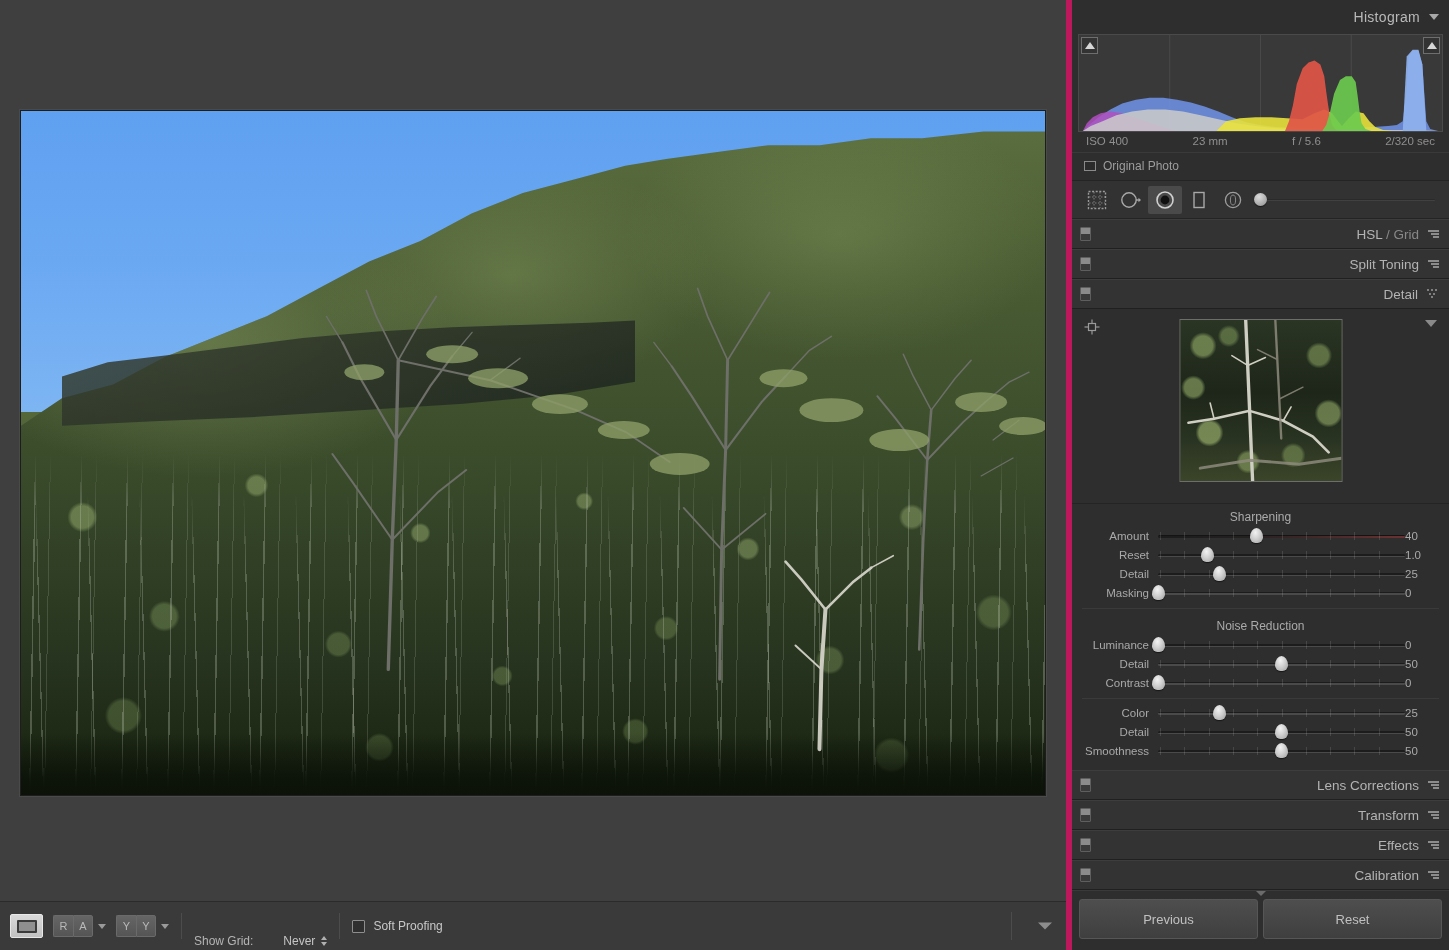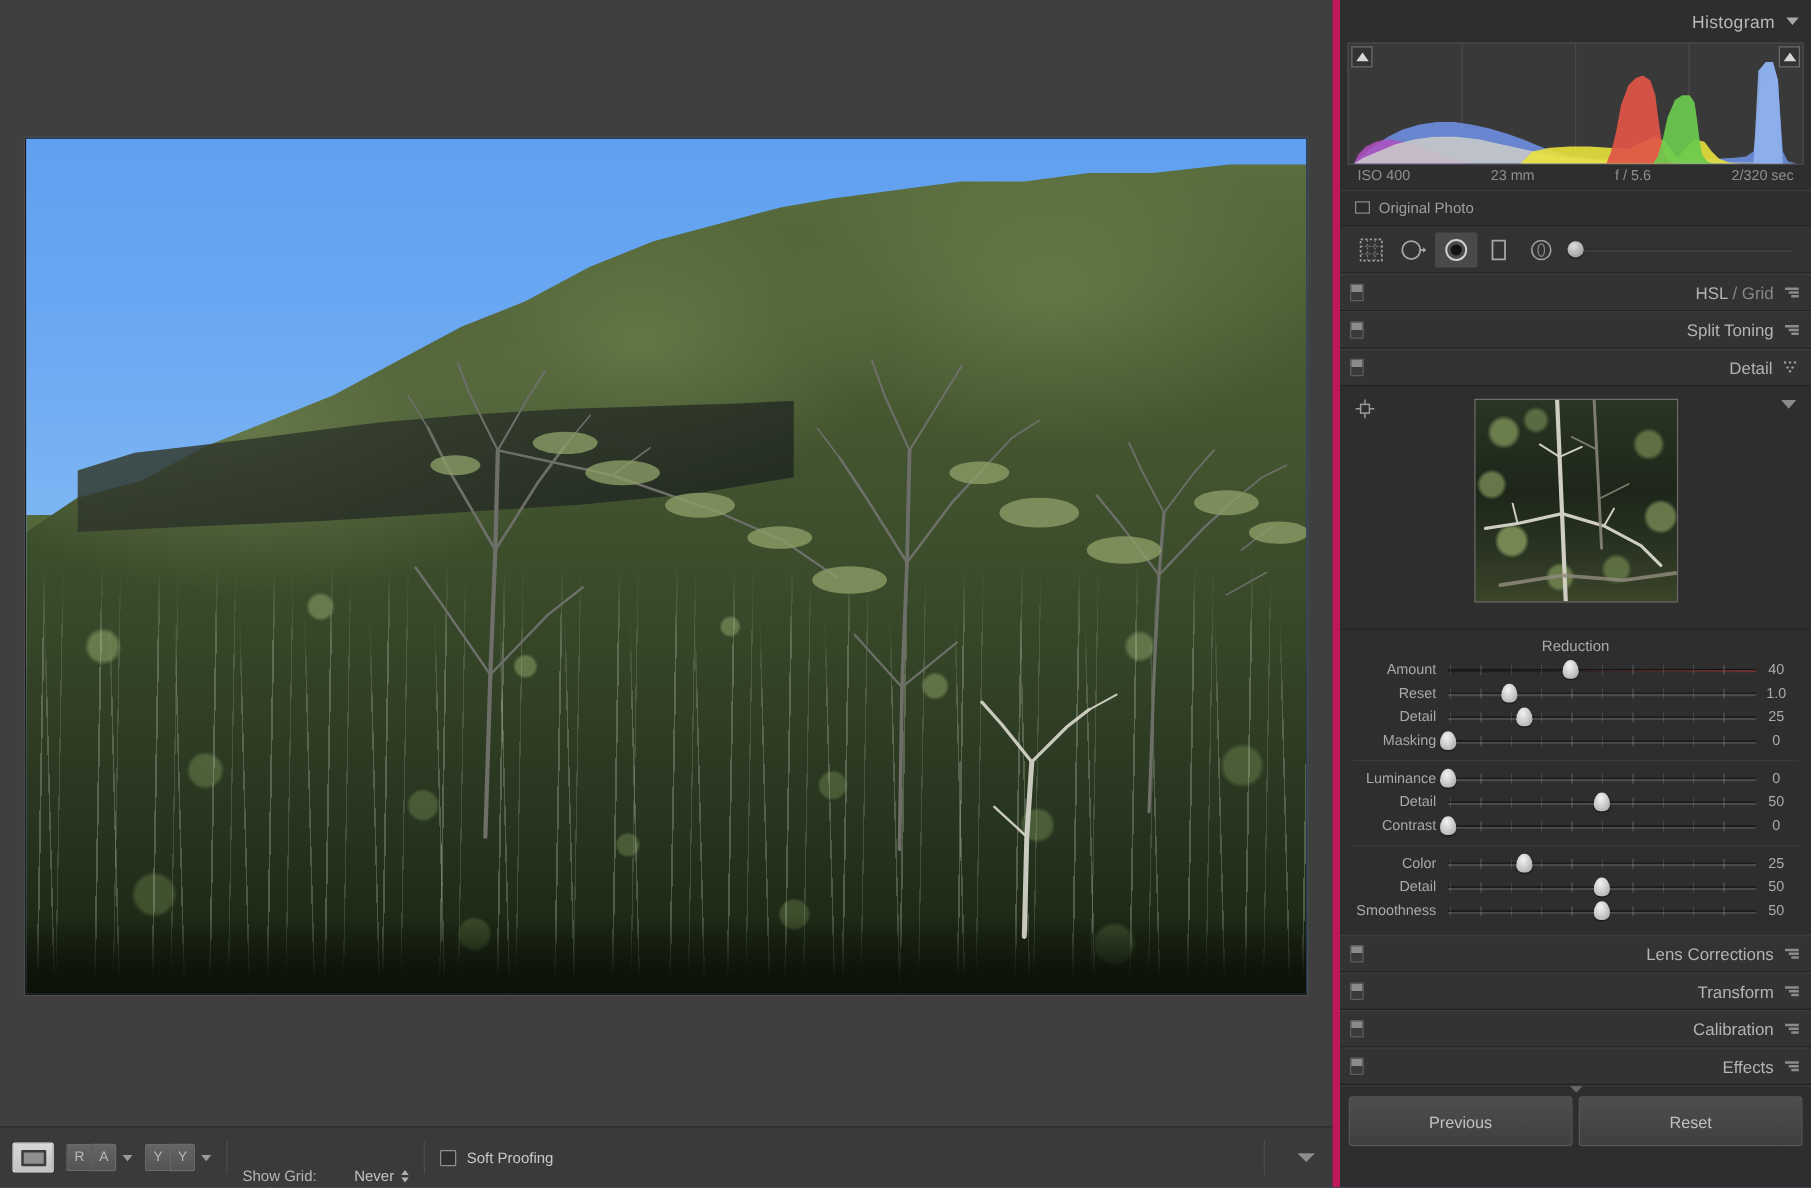--- a/index.html
+++ b/index.html
@@ -302,21 +302,21 @@
     background-image:repeating-linear-gradient(90deg,
       rgba(255,255,255,.12) 0 1px, transparent 1px 10%);
   }
   .knob {
     position:absolute; top:-1px; width:13px; height:15px; margin-left:-6.5px;
     background:radial-gradient(ellipse at 42% 30%,#f2f2f2 0%,#cfcfcf 45%,#9e9e9e 100%);
     border-radius:50% 50% 42% 42% / 62% 62% 38% 38%;
     box-shadow:0 1px 1px rgba(0,0,0,.5);
   }
   .val {
-    width:44px; text-align:center; font-size:11.5px; color:#a9a9a9;
+    width:44px; text-align:left; font-size:11.5px; color:#a9a9a9;
     padding-right:12px; flex:none;
   }
   .sub-divider { height:1px; background:#3a3a3a; margin:6px 10px 4px 10px; }
   .detail-sep { height:1px; background:#242424; margin-top:4px; }
 
   
   #btn-row {
     display:flex; gap:5px; padding:8px 7px 10px 7px; background:#2e2e2e;
     border-top:1px solid #3a3a3a;
   }
@@ -644,21 +644,21 @@
               <path d="M20 150 L70 142 L120 146 L163 140" stroke-width="3"></path>
             </g>
           </svg>
         </div>
 
         <div id="detail-tri"></div>
       </div>
 
       <div class="detail-sep"></div>
 
-      <div class="group-label">Reduction</div>
+      <div class="group-label">Sharpening</div>
 
       <div class="slider-row">
         <span class="cap">Amount</span>
         <span class="track-wrap">
           <span class="track warm"></span>
           <span class="ticks"></span>
           <span class="knob" style="left: 40%;"></span>
         </span>
         <span class="val">40</span>
       </div>
@@ -688,20 +688,21 @@
         <span class="track-wrap">
           <span class="track"></span>
           <span class="ticks"></span>
           <span class="knob" style="left: 0%;"></span>
         </span>
         <span class="val">0</span>
       </div>
 
       <div class="sub-divider"></div>
 
+      <div class="group-label">Noise Reduction</div>
 
       <div class="slider-row">
         <span class="cap">Luminance</span>
         <span class="track-wrap">
           <span class="track"></span>
           <span class="ticks"></span>
           <span class="knob" style="left: 0%;"></span>
         </span>
         <span class="val">0</span>
       </div>
@@ -779,32 +780,32 @@
       <span class="hamb">
           <s></s>
           <s></s>
           <s></s>
         </span>
     </div>
 
     <div class="sect-header">
       <span class="sw"></span>
       <span class="spacer"></span>
-      <span class="name">Calibration</span>
+      <span class="name">Effects</span>
       <span class="hamb">
           <s></s>
           <s></s>
           <s></s>
         </span>
     </div>
 
     <div class="sect-header">
       <span class="sw"></span>
       <span class="spacer"></span>
-      <span class="name">Effects</span>
+      <span class="name">Calibration</span>
       <span class="hamb">
           <s></s>
           <s></s>
           <s></s>
         </span>
     </div>
 
     <div id="btn-wrap">
       <div id="btn-row-tri" style="top:1px;"></div>
       <div id="btn-row">

